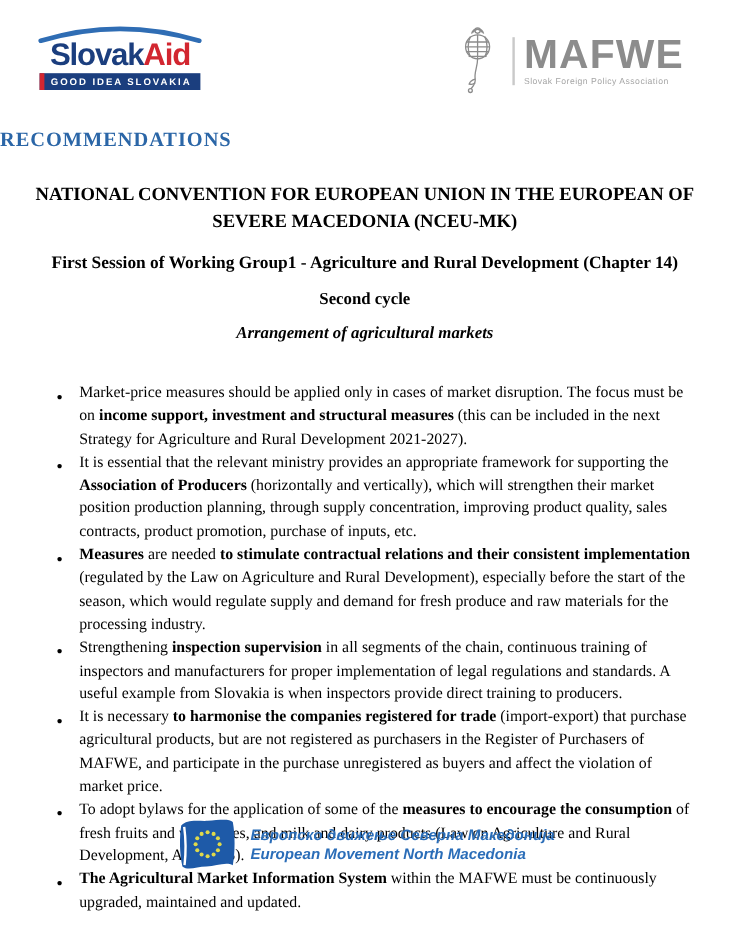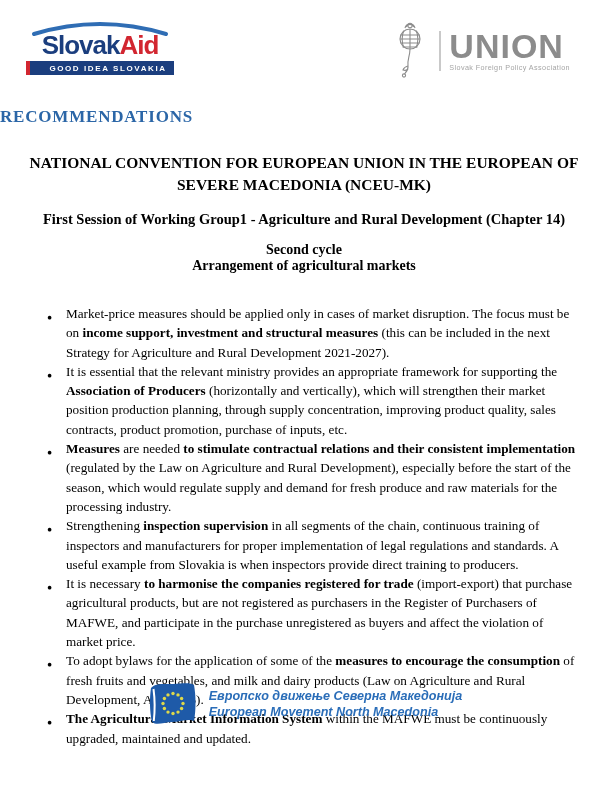--- a/index.html
+++ b/index.html
@@ -23,21 +23,21 @@
     font-weight:bold;font-size:26px;letter-spacing:-1px;line-height:1;
   }
   .sa-blue{color:#1b3e7e;}
   .sa-red{color:#d22630;}
   .slovakaid-tagline{
     margin-top:3px;
     background:#1b3e7e;color:#ffffff;
     border-left:4px solid #d22630;
     font-family:"Liberation Sans", sans-serif;
     font-size:8px;font-weight:bold;letter-spacing:1.6px;
-    padding:3px 7px 2px 19px;white-space:nowrap;
+    padding:3px 7px 2px 5px;white-space:nowrap;
   }
   .sfpa{display:flex;align-items:center;gap:8px;margin-top:2px;}
   .sfpa-divider{width:2px;height:40px;background:#c9c9c9;}
   .sfpa-textcol{display:flex;flex-direction:column;line-height:1;}
   .sfpa-acronym{
     font-family:"Liberation Sans", sans-serif;
     font-weight:bold;font-size:34px;color:#8c8c8c;letter-spacing:1px;line-height:0.9;
   }
   .sfpa-sub{
     font-family:"Liberation Sans", sans-serif;
@@ -54,22 +54,22 @@
   }
   .session-heading{
     margin-top:15px;text-align:center;
     font-weight:bold;font-size:14.5px;
   }
   .cycle-heading{
     margin-top:14px;text-align:center;
     font-weight:bold;font-size:14px;
   }
   .topic-heading{
-    text-align:center;
-    font-weight:bold;font-size:14px;
+    margin-top:13px;text-align:center;
+    font-weight:bold;font-style:italic;font-size:14px;
   }
   
   ul.recs{
     list-style:none;
     margin:30px 26px 6px 47px;padding:0;
     font-size:13.2px;line-height:19.3px;
   }
   ul.recs li{position:relative;padding-left:19px;}
   ul.recs li::before{
     content:"●";
@@ -109,21 +109,21 @@
           <path d="M19 7 V27 M13 8.5 C10.5 13 10.5 21 13 25.5 M25 8.5 C27.5 13 27.5 21 25 25.5"></path>
           <path d="M14 6 q1-4 5-4 q4 0 5 4 M15 5 q2-2.5 4-2.5 q2 0 4 2.5"></path>
           <circle cx="19" cy="3.5" r="2.2"></circle>
           <path d="M19 27 C19 34 16 38 17 44 C17.5 48 15 50 13.5 52"></path>
           <path d="M17 44 q-4 1 -5 4 q3 1 5-1"></path>
           <circle cx="13" cy="53.5" r="1.6"></circle>
         </g>
       </svg>
       <div class="sfpa-divider"></div>
       <div class="sfpa-textcol">
-        <span class="sfpa-acronym">UNION</span>
+        <span class="sfpa-acronym">MAFWE</span>
         <span class="sfpa-sub">Slovak Foreign Policy Association</span>
       </div>
     </div>
   </div>
 
   <div class="doc-title">RECOMMENDATIONS</div>
 
   <div class="main-heading">
     <div>NATIONAL CONVENTION FOR EUROPEAN UNION IN THE EUROPEAN OF</div>
     <div>SEVERE MACEDONIA (NCEU-MK)</div>

